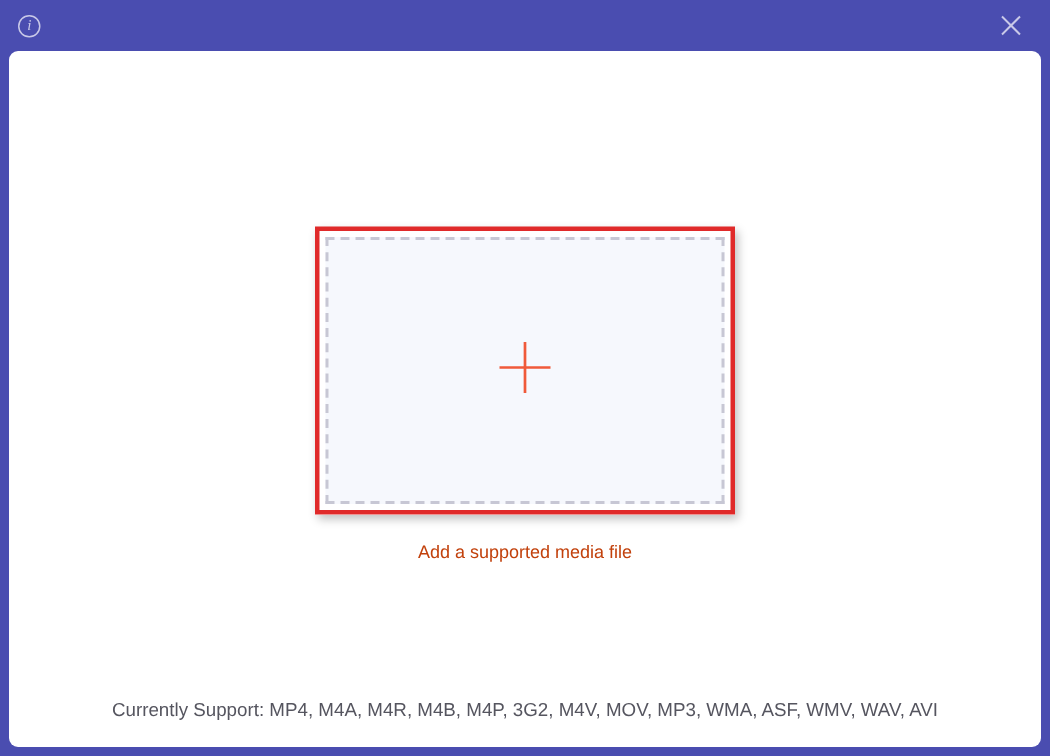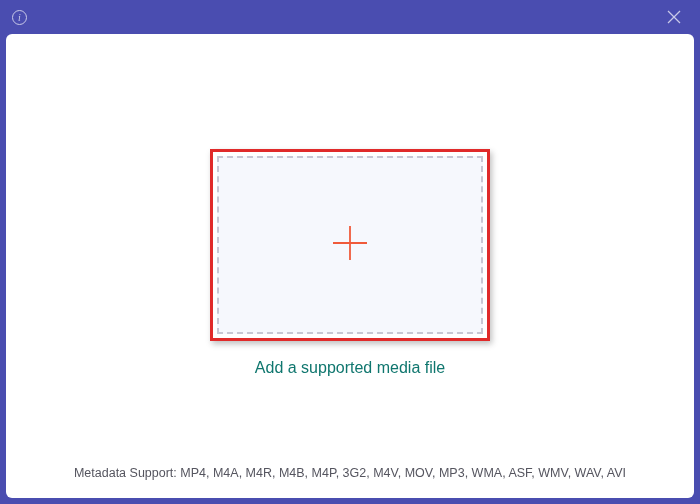--- a/index.html
+++ b/index.html
@@ -53,21 +53,21 @@
   }
   .dropzone {
     width: 266px; height: 178px;
     border: 2px dashed #c7c7d4;
     background: #f6f8fd;
     display: flex; align-items: center; justify-content: center;
     cursor: pointer;
   }
   .plus-icon svg { stroke: #f05a3a; stroke-width: 1.8; }
   .dropzone-label {
-    font-size: 16px; color: #0f766e;
+    font-size: 12px; color: #c2410c;
   }
   .support-line {
     text-align: center;
     font-size: 12.5px;
     color: #55555f;
     padding: 14px 10px 18px 10px;
   }
 </style>
 </head>
 <body>
@@ -99,18 +99,18 @@
             </svg>
           </span>
         </div>
       </div>
 
       <div class="dropzone-label">Add a supported media file</div>
 
     </div>
 
     <div class="support-line">
-      <span>Metadata Support: </span><span id="formats-list">MP4, M4A, M4R, M4B, M4P, 3G2, M4V, MOV, MP3, WMA, ASF, WMV, WAV, AVI</span>
+      <span>Currently Support: </span><span id="formats-list">MP4, M4A, M4R, M4B, M4P, 3G2, M4V, MOV, MP3, WMA, ASF, WMV, WAV, AVI</span>
     </div>
 
   </div>
 
 </div>
 
 </body></html>

